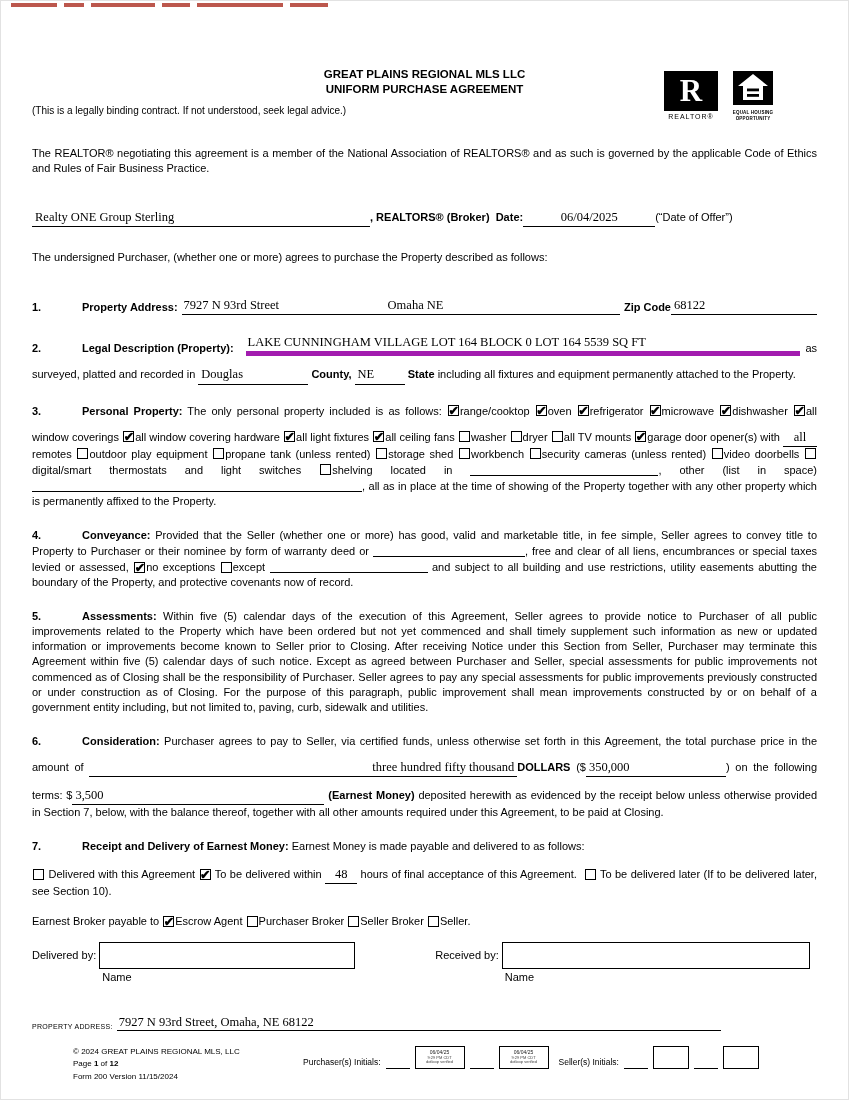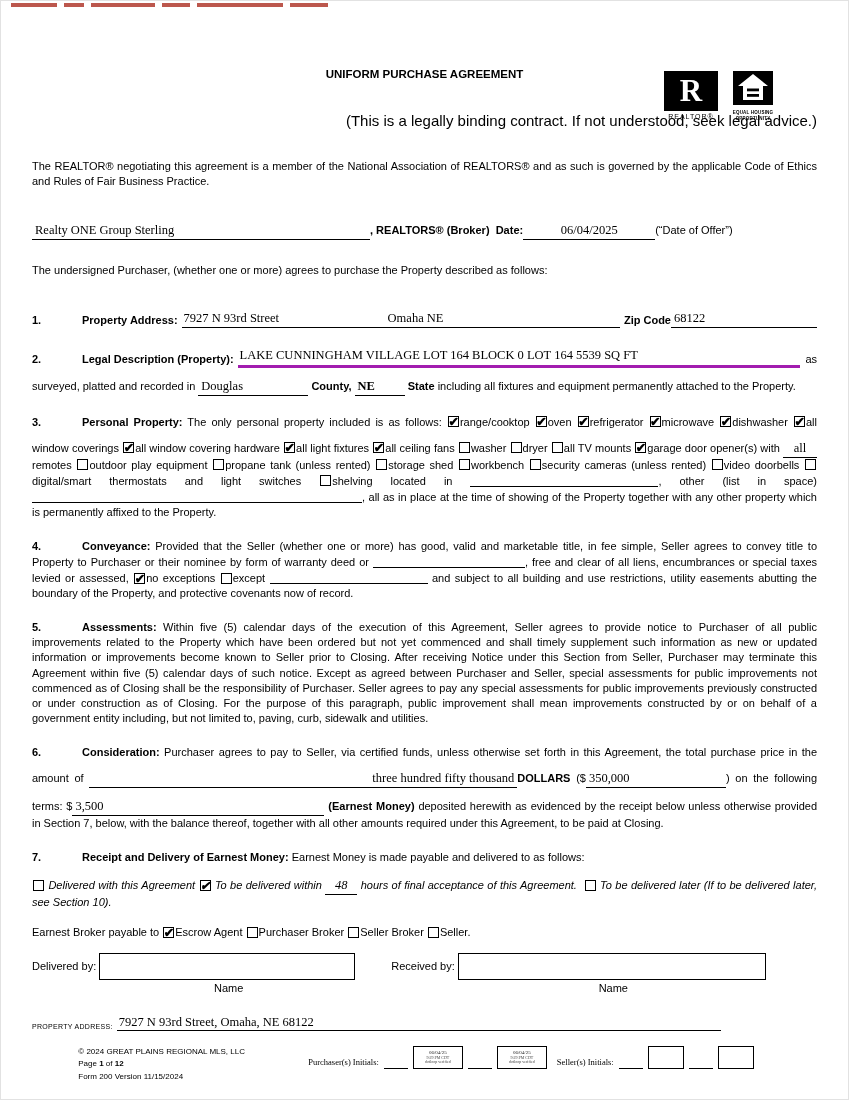--- a/index.html
+++ b/index.html
@@ -7,21 +7,21 @@
   body { width:849px; height:1100px; overflow:hidden; font-family:"Liberation Sans", sans-serif; color:#000; }
   .page { position:relative; width:849px; height:1100px; border:1px solid #e2e2e2; padding:0 31px; background:#fff; }
 
   
   .artifact { position:absolute; top:2px; left:10px; display:flex; gap:7px; align-items:center; }
   .artifact i { display:block; height:4px; background:#b03a2e; opacity:.85; }
 
   
   .header { padding-top:66px; position:relative; }
   .h-org, .h-title { text-align:center; font-weight:bold; font-size:11.5px; line-height:1.3; }
-  .h-note { text-align:right; font-size:15px; margin-top:30px; }
+  .h-note { text-align:left; font-size:10px; margin-top:8px; }
   .logos { position:absolute; top:70px; right:42px; display:flex; gap:13px; align-items:flex-start; }
   .realtor-box { width:54px; height:40px; background:#000; color:#fff; display:flex; align-items:center; justify-content:center;
                  font-family:"Liberation Serif", serif; font-weight:bold; font-size:31px; }
   .realtor-caption { font-size:7px; letter-spacing:1px; text-align:center; margin-top:2px; }
   .eho { width:44px; text-align:center; }
   .eho-caption { font-size:4.5px; font-weight:bold; line-height:1.25; margin-top:1px; letter-spacing:.2px; }
 
   
   .para { font-size:11px; line-height:1.37; text-align:justify; }
   .b { font-weight:bold; }
@@ -38,60 +38,60 @@
 
   
   .rowflex { display:flex; align-items:flex-end; font-size:11px; line-height:1.37; }
   .nowrap { white-space:nowrap; }
 
   .mt-intro { margin-top:30px; }
   .mt-broker { margin-top:23px; }
   .mt-purch { margin-top:23px; }
   .mt-s1 { margin-top:22px; }
   .mt-sec { margin-top:19px; }
-  .mt-s7line { margin-top:2px;font-style:italic; }
+  .mt-s7line { margin-top:2px; }
   .mt-pay { margin-top:15px; }
 
   .ul-broker { width:338px; }
   .ul-date { width:132px; text-align:center; }
   .ul-addr { flex:1; display:flex; border-bottom:1px solid #000; margin:0 4px; }
   .ul-addr .addr { width:47%; padding-left:2px; }
   .ul-addr .city { flex:1; }
   .ul-zip { width:146px; padding-left:4px; }
-  .ul-legal { flex:1; border-bottom:3px solid #a21caf; margin-left:4px; padding-left:2px; white-space:nowrap; overflow:hidden; }
+  .ul-legal { flex:1; border-bottom:5px solid #a21caf; margin-left:12px; padding-left:2px; white-space:nowrap; overflow:hidden; }
   .ul-county { width:110px; padding-left:2px; }
-  .ul-state { width:50px; padding-left:4px;font-weight:bold; }
+  .ul-state { width:50px; padding-left:4px; }
   .ul-remotes { width:34px; text-align:center; }
   .ul-shelving { width:188px; }
   .ul-other { width:330px; }
   .ul-deed { width:152px; }
   .ul-except { width:158px; }
   .ul-words { width:428px; text-align:right; }
   .ul-amount { width:140px; padding-left:3px; }
   .ul-earnest { width:252px; padding-left:3px; }
   .ul-hours { width:32px; text-align:center; }
 
   
-  .delivery { display:flex; align-items:flex-start; margin-top:13px; font-size:11px;text-align:center; }
+  .delivery { display:flex; align-items:flex-start; margin-top:13px; font-size:11px; }
   .dl-label { padding-top:7px; white-space:nowrap; }
-  .dl-label.second { margin-left:36px; }
+  .dl-label.second { margin-left:80px; }
   .inputbox { border:1.3px solid #000; height:27px; background:#fff; }
   .box-delivered { width:256px; margin-left:3px; }
   .box-received { width:308px; margin-left:3px; }
   .name-caption { font-size:11px; margin:2px 0 0 6px; }
 
   
   .bottom { position:absolute; left:31px; right:48px; bottom:16px; }
   .prop-line { display:flex; align-items:flex-end; margin-bottom:15px; }
   .prop-label { font-size:7px; letter-spacing:.3px; padding-bottom:1px; }
   .prop-value { width:604px; margin-left:4px; border-bottom:1px solid #000; padding-left:2px; font-family:"Liberation Serif", serif; font-size:12.5px; }
 
   .footer { display:flex; justify-content:center; align-items:flex-start; font-size:8px; line-height:1.55; }
   .f-left { width:230px; }
-  .f-center, .f-right { display:flex; align-items:flex-end; gap:5px; font-size:8.5px;font-family:Liberation Serif, serif; }
+  .f-center, .f-right { display:flex; align-items:flex-end; gap:5px; font-size:8.5px; }
   .init-line { display:inline-block; width:24px; border-bottom:1px solid #000; height:18px; }
   .stamp { width:50px; height:23px; border:1px solid #000; display:flex; flex-direction:column; align-items:center; justify-content:center; overflow:hidden; }
   .stamp .s-date { font-size:5px; line-height:1.1; color:#222; }
   .stamp .s-time { font-size:4px; line-height:1.1; color:#444; }
   .stamp .s-ver { font-size:4px; line-height:1.1; color:#444; }
   .emptybox { width:36px; height:23px; border:1px solid #000; background:#fff; }
   .f-right { margin-left:10px; }
 </style>
 </head>
 <body>
@@ -101,20 +101,21 @@
   <div class="artifact">
     <i style="width:46px"></i>
       <i style="width:20px"></i>
       <i style="width:64px"></i>
       <i style="width:28px"></i>
       <i style="width:86px"></i>
       <i style="width:38px"></i>
   </div>
 
   <div class="header">
+    <div class="h-org">GREAT PLAINS REGIONAL MLS LLC</div>
     <div class="h-title">UNIFORM PURCHASE AGREEMENT</div>
     <div class="h-note">(This is a legally binding contract.  If not understood, seek legal advice.)</div>
     <div class="logos">
       <div>
         <div class="realtor-box">
             <span>R</span>
           </div>
         <div class="realtor-caption">REALTOR®</div>
       </div>
       <div class="eho">

